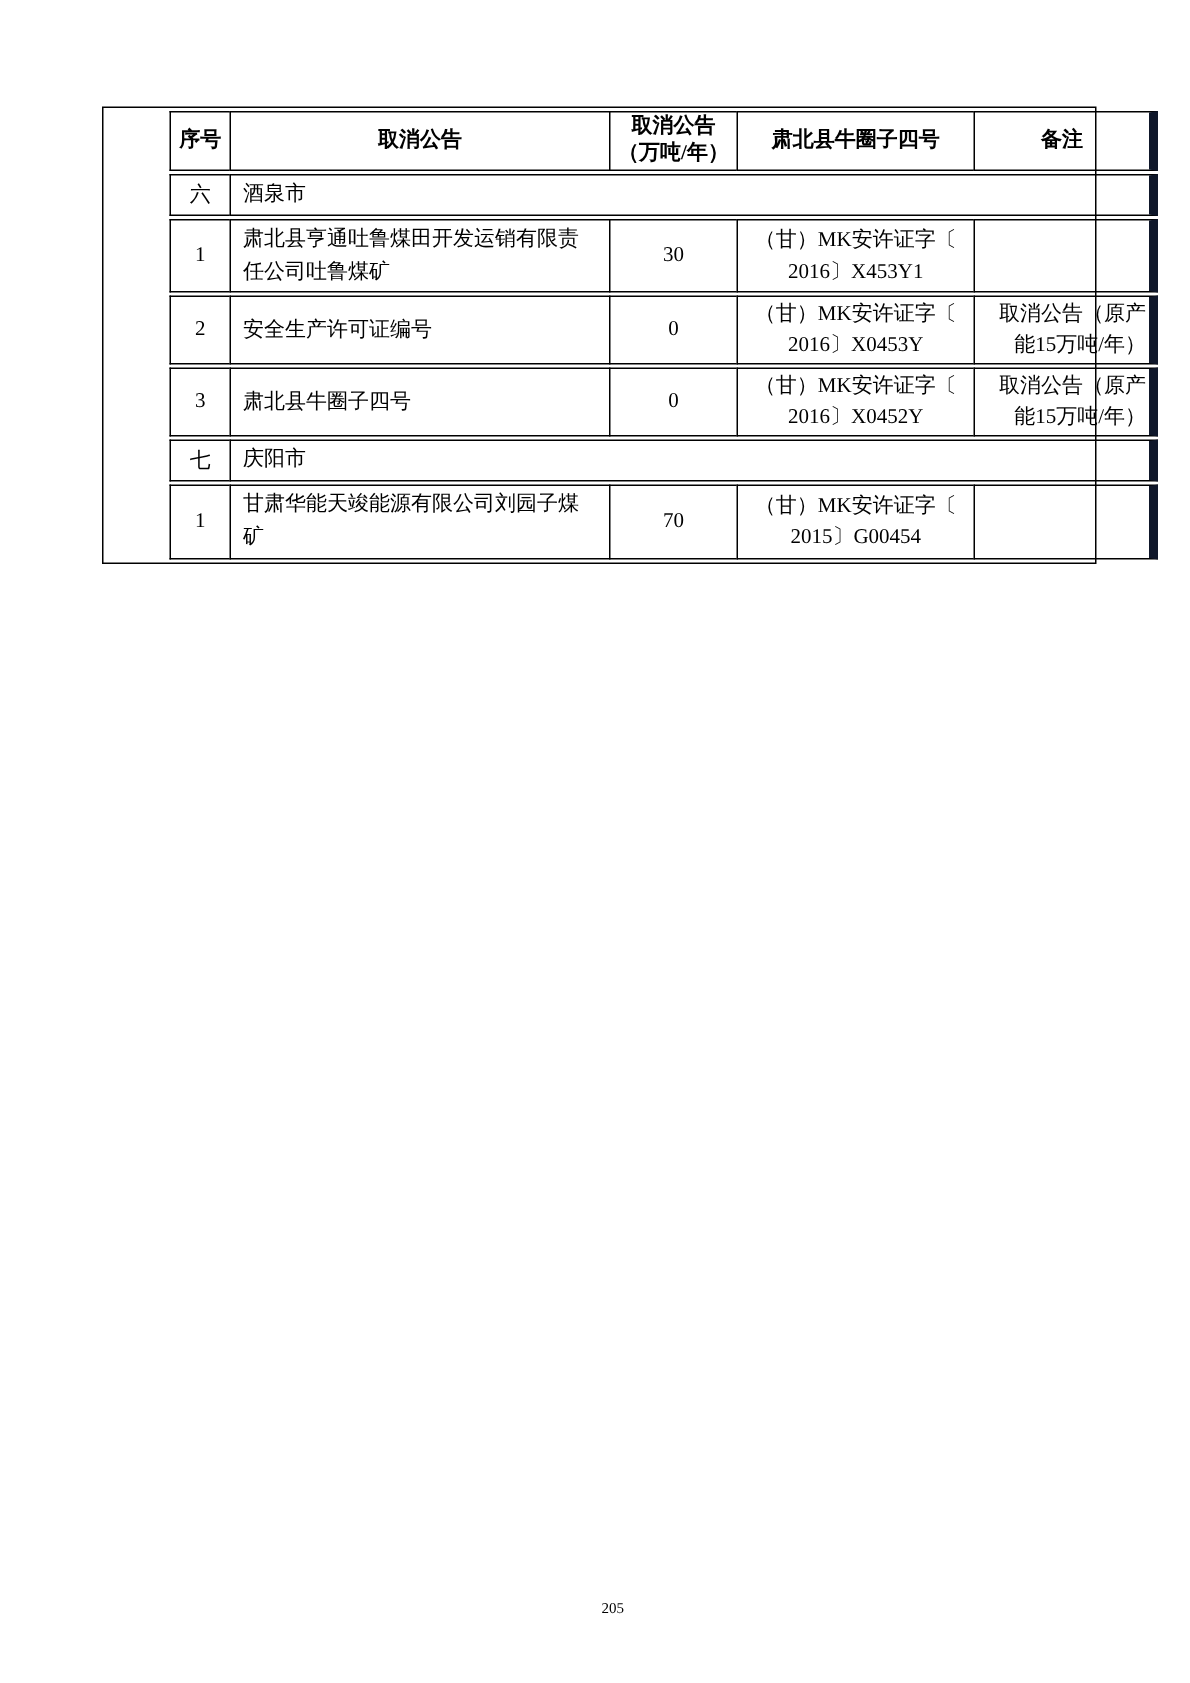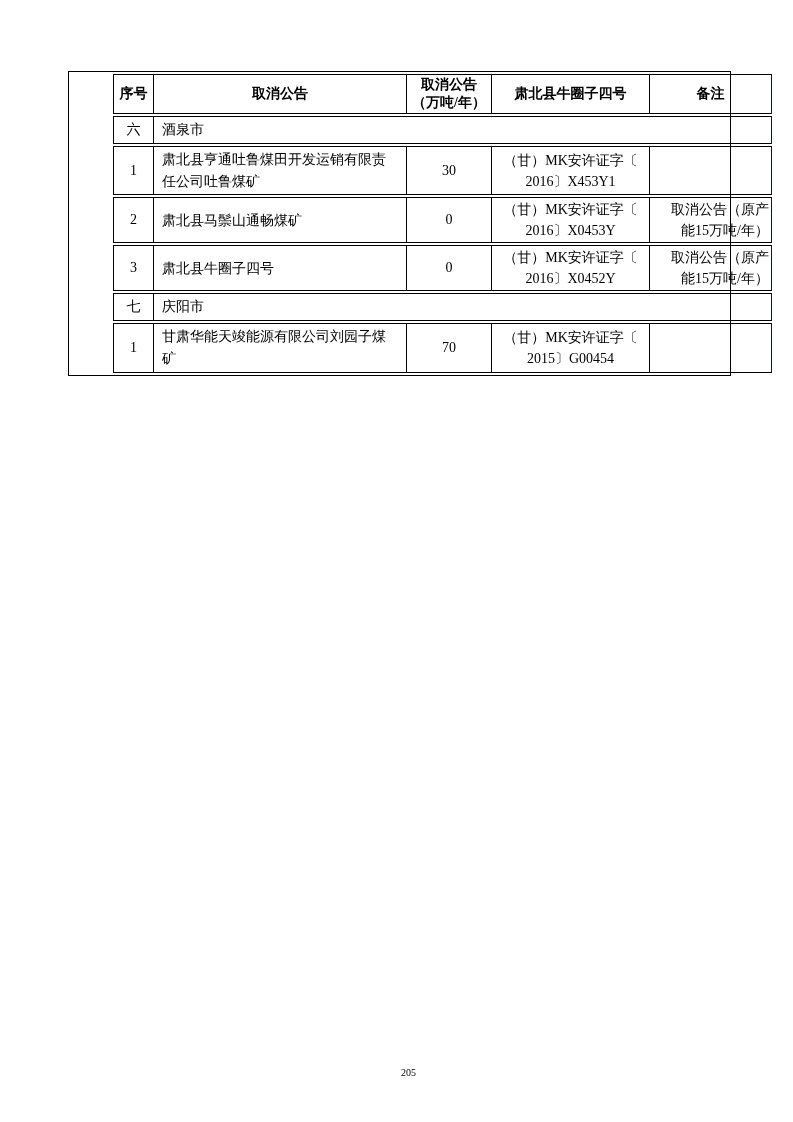--- a/index.html
+++ b/index.html
@@ -43,21 +43,21 @@
     border-top: 1px solid #000000;
     border-bottom: 1px solid #000000;
     border-left: 1px solid #000000;
     border-right: none;
     font-size: 14px;
     vertical-align: middle;
     padding: 1px 2px;
     overflow: hidden;
   }
   th:last-child, td:last-child {
-    border-right: 1px solid #0f172a;
+    border-right: 6px solid #0f172a;
   }
 
   tr.header-row { height: 36px; }
   tr.section-row { height: 27px; }
   tr.data-row { height: 36px; }
   tr.data-row.tall { height: 42px; }
 
   th {
     font-weight: bold;
     text-align: center;
@@ -129,21 +129,21 @@
         <tr class="data-row tall">
           <td class="cell-no">1</td>
           <td class="cell-name">肃北县亨通吐鲁煤田开发运销有限责任公司吐鲁煤矿</td>
           <td class="cell-cap">30</td>
           <td class="cell-lic">（甘）MK安许证字〔
 2016〕X453Y1</td>
           <td class="cell-remark"></td>
         </tr>
         <tr class="data-row">
           <td class="cell-no">2</td>
-          <td class="cell-name">肃北县马鬃山通畅煤矿</td>
+          <td class="cell-name">安全生产许可证编号</td>
           <td class="cell-cap">0</td>
           <td class="cell-lic">（甘）MK安许证字〔
 2016〕X0453Y</td>
           <td class="cell-remark">取消公告（原产
 能15万吨/年）</td>
         </tr>
         <tr class="data-row">
           <td class="cell-no">3</td>
           <td class="cell-name">肃北县牛圈子四号</td>
           <td class="cell-cap">0</td>

